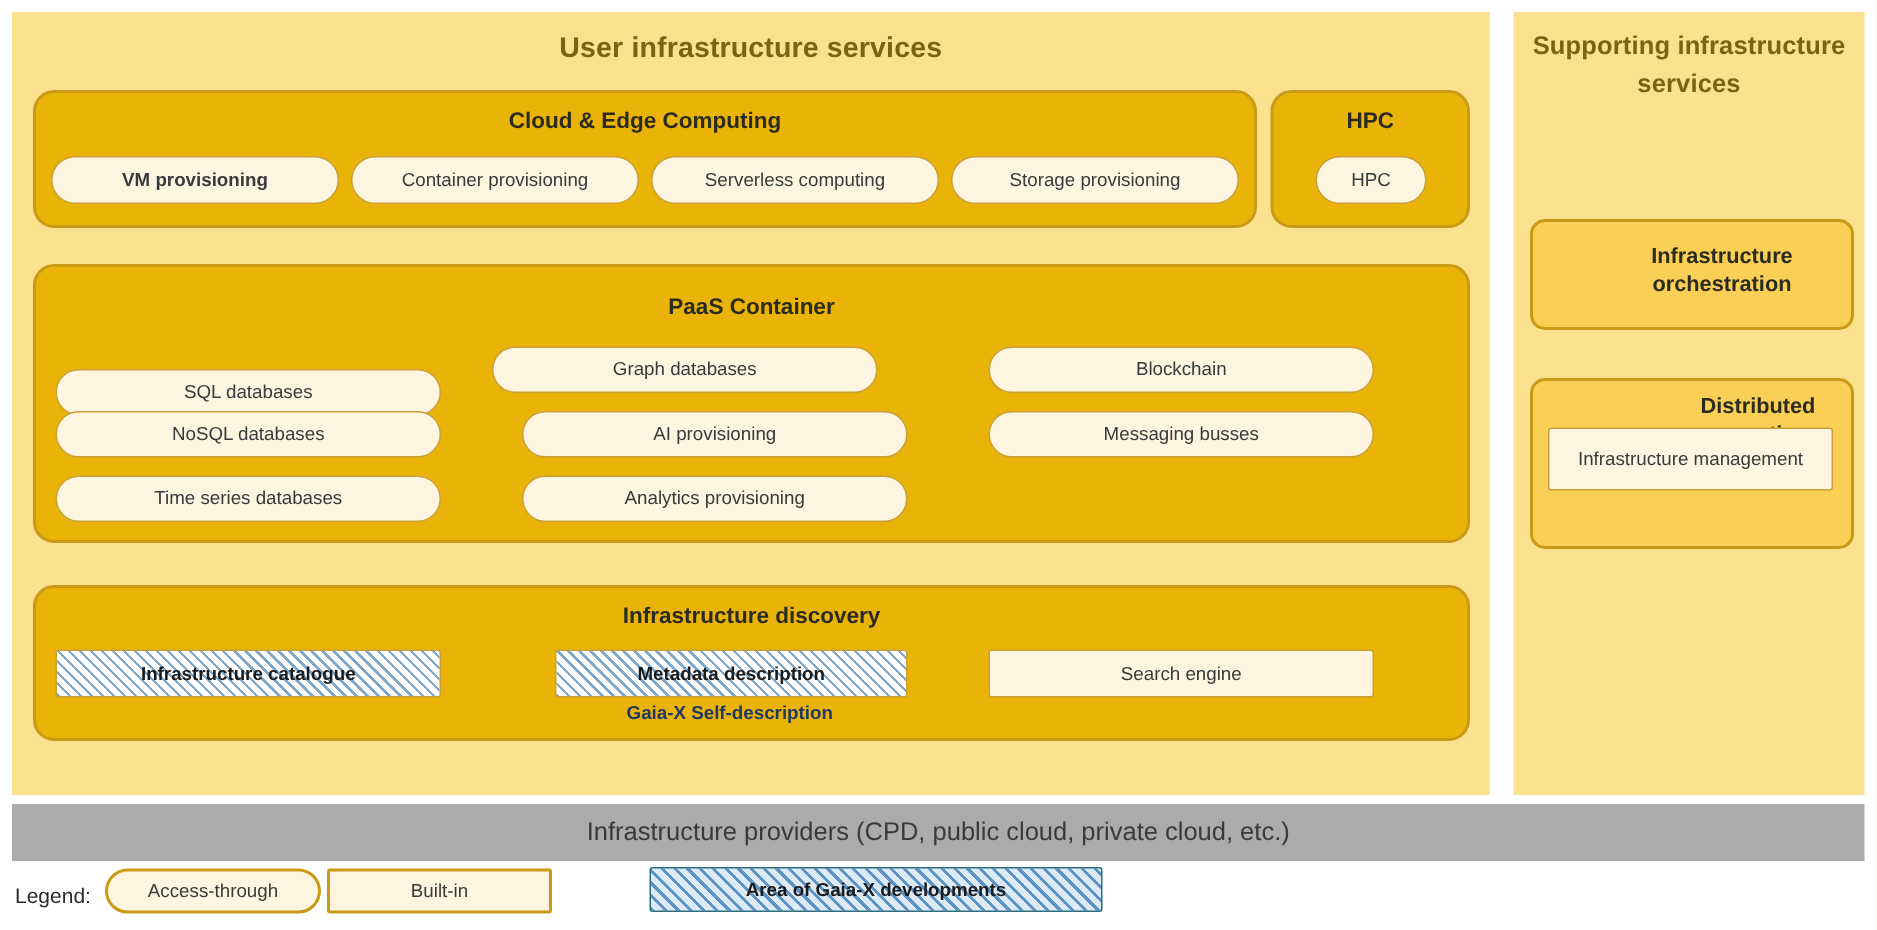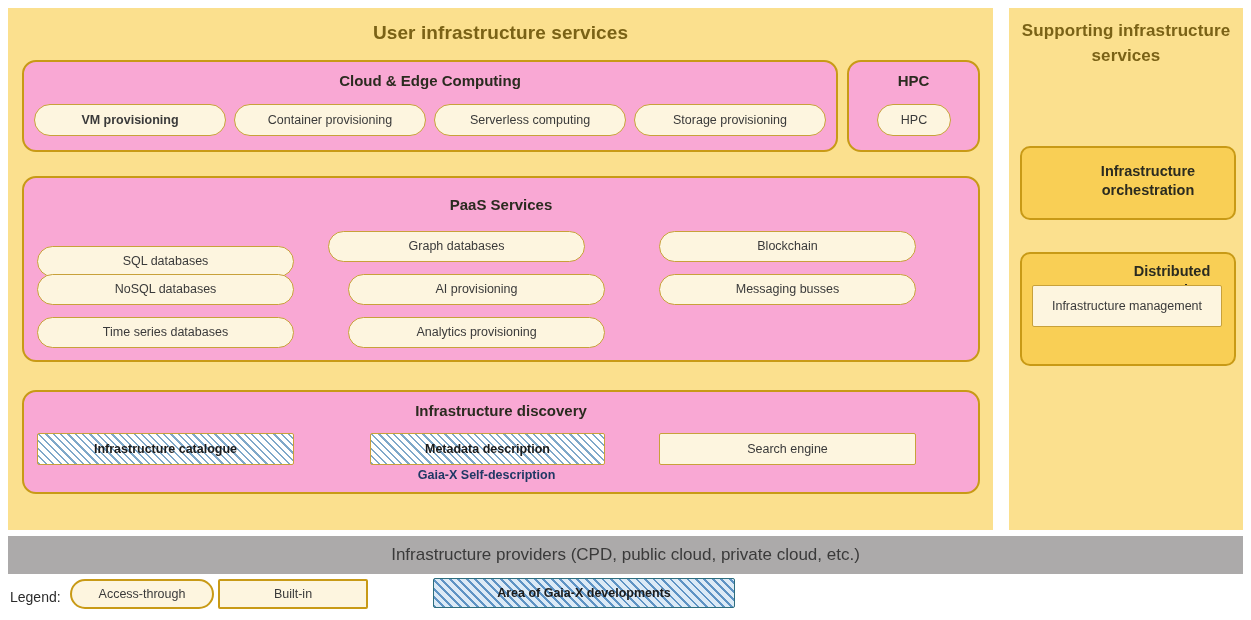--- a/index.html
+++ b/index.html
@@ -41,21 +41,21 @@
   #user-services-title {
     left: 8px; top: 22px; width: 985px;
   }
   #supporting-title {
     left: 1009px; top: 18px; width: 234px;
     font-size: 17px; line-height: 25px;
   }
 
   
   .group-box {
-    background: #f9a8d4;
+    background: #eab308;
     border: 2px solid #C89A16;
     border-radius: 14px;
   }
   .group-title {
     position: absolute;
     left: 0; right: 0;
     text-align: center;
     font-weight: bold;
     font-size: 15px;
     color: #2b2b20;
@@ -180,21 +180,21 @@
 <div class="pill" style="left:234px; top:104px; width:190px; height:30px;">Container provisioning</div>
 <div class="pill" style="left:434px; top:104px; width:190px; height:30px;">Serverless computing</div>
 <div class="pill" style="left:634px; top:104px; width:190px; height:30px;">Storage provisioning</div>
 
 <div class="abs group-box" style="left:847px; top:60px; width:133px; height:92px;">
   <div class="group-title" style="top:10px;">HPC</div>
 </div>
 <div class="pill" style="left:877px; top:104px; width:72px; height:30px;">HPC</div>
 
 <div class="abs group-box" style="left:22px; top:176px; width:958px; height:186px;">
-  <div class="group-title" style="top:18px;">PaaS Services</div>
+  <div class="group-title" style="top:18px;">PaaS Container</div>
 </div>
 
 <div class="pill" style="left:37px; top:246px; width:255px; height:29px;">SQL databases</div>
 <div class="pill" style="left:37px; top:274px; width:255px; height:29px;">NoSQL databases</div>
 <div class="pill" style="left:37px; top:317px; width:255px; height:29px;">Time series databases</div>
 
 <div class="pill" style="left:328px; top:231px; width:255px; height:29px;">Graph databases</div>
 <div class="pill" style="left:348px; top:274px; width:255px; height:29px;">AI provisioning</div>
 <div class="pill" style="left:348px; top:317px; width:255px; height:29px;">Analytics provisioning</div>
 

